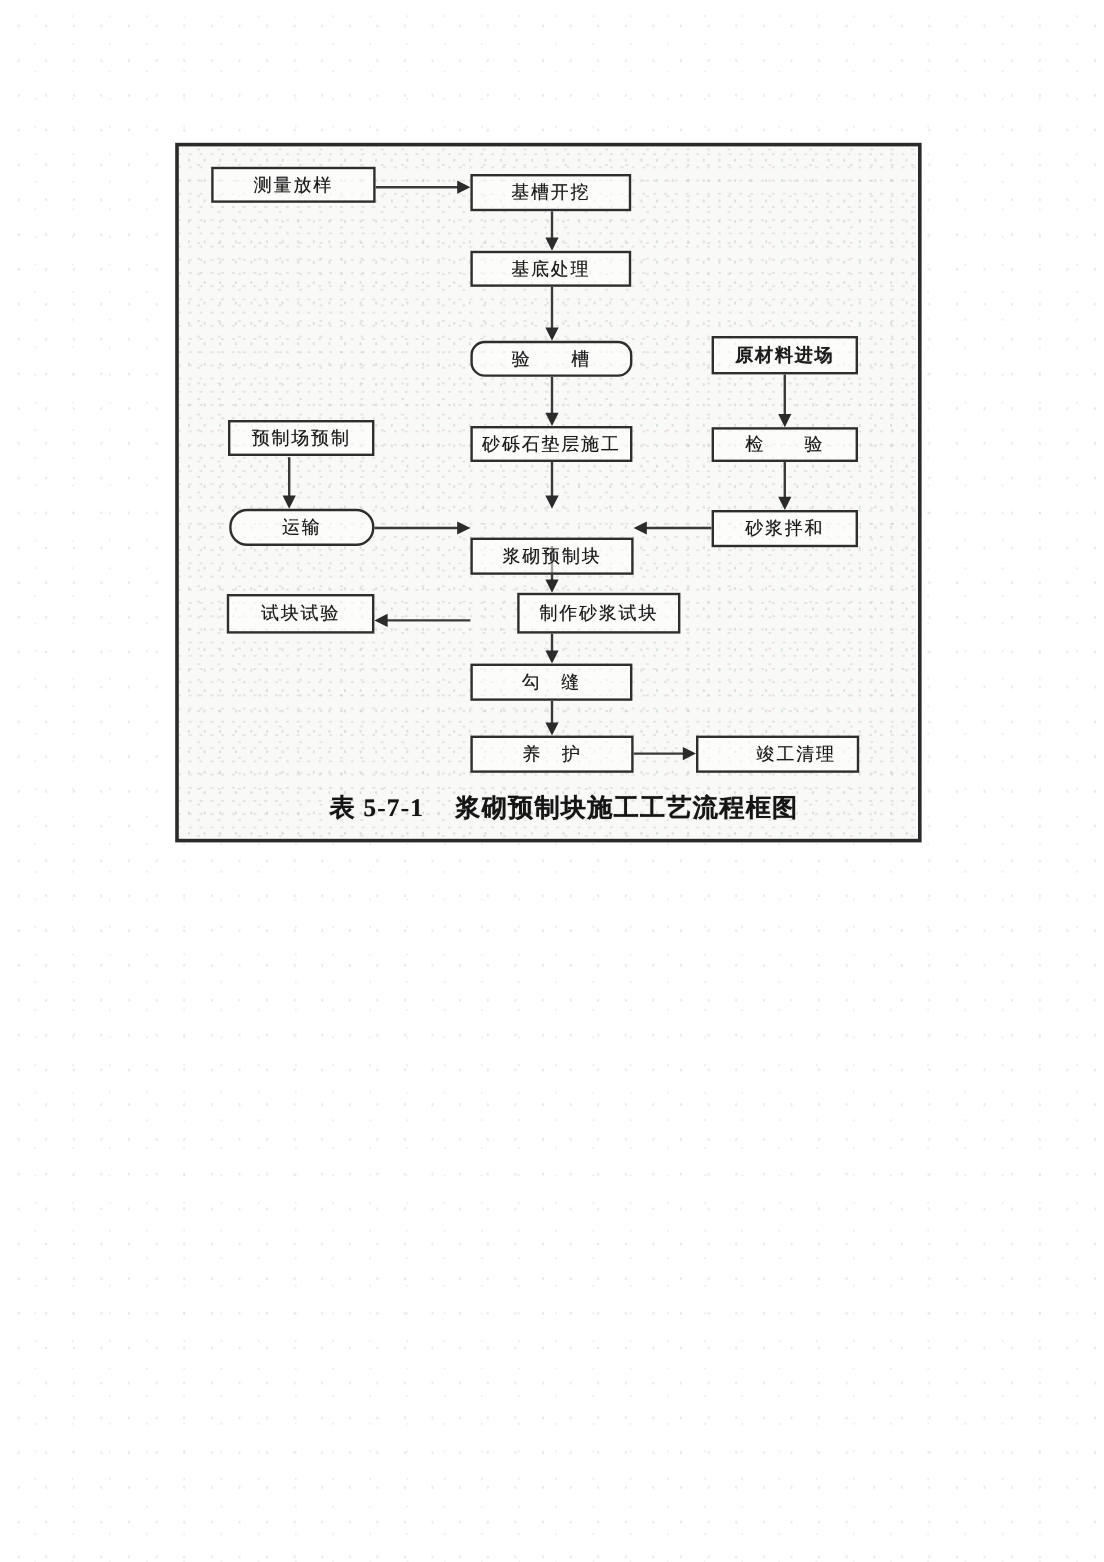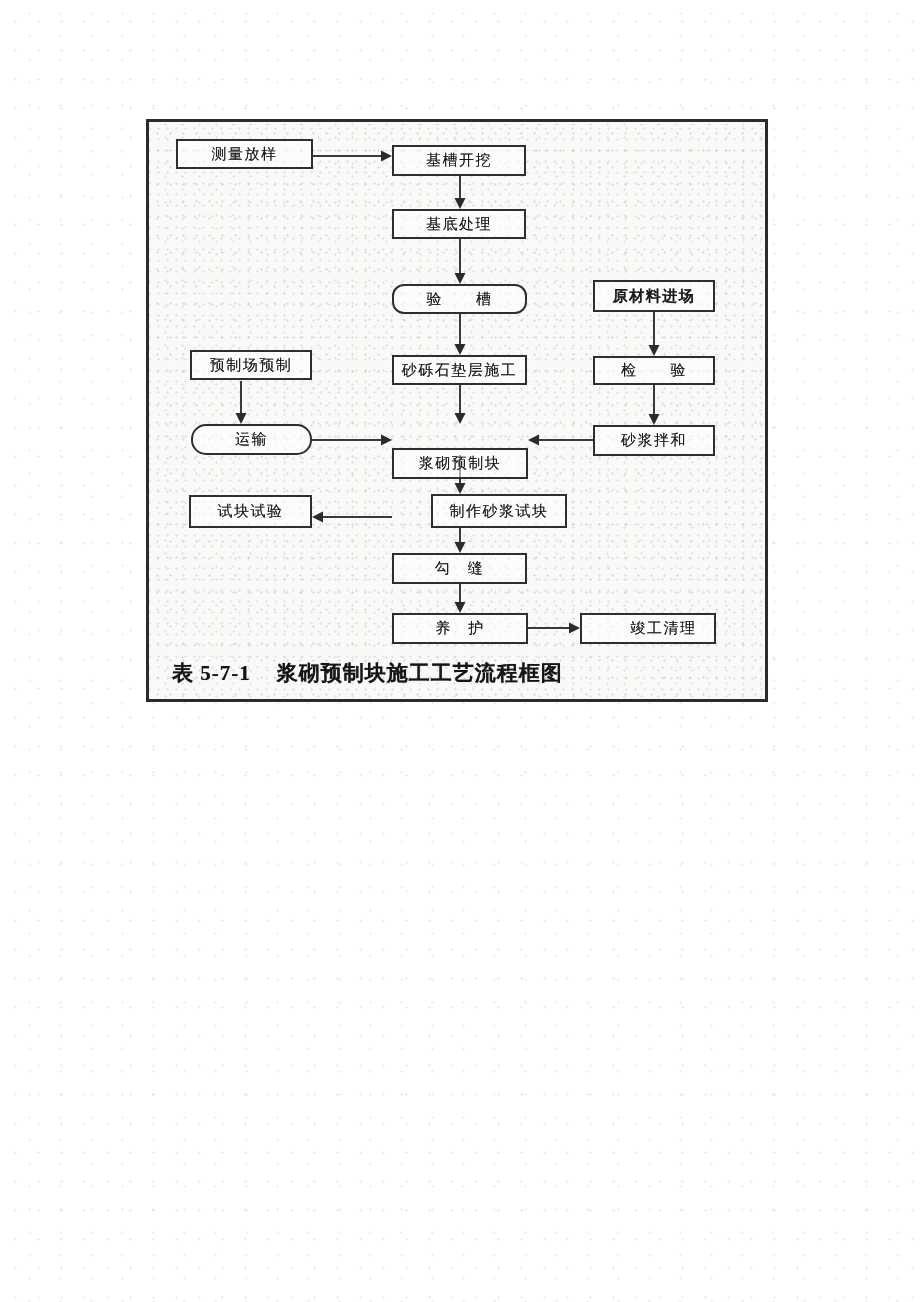--- a/index.html
+++ b/index.html
@@ -35,20 +35,21 @@
     display:flex;align-items:center;justify-content:center;
     font-size:15px;
     letter-spacing:1.5px;
     color:#1b1b1b;
     white-space:pre;
     text-shadow:0 0 .6px rgba(20,20,20,.55);
   }
   svg.arrows{position:absolute;left:0;top:0;pointer-events:none;}
   .caption{
     position:absolute;
+    text-align:center;
     font-weight:bold;
     font-size:21px;
     color:#151515;
     letter-spacing:1px;
     text-shadow:0 0 .7px rgba(10,10,10,.6);
     padding-left:26px;
     box-sizing:border-box;
   }
   .caption .gap{display:inline-block;width:26px;}
 </style>

